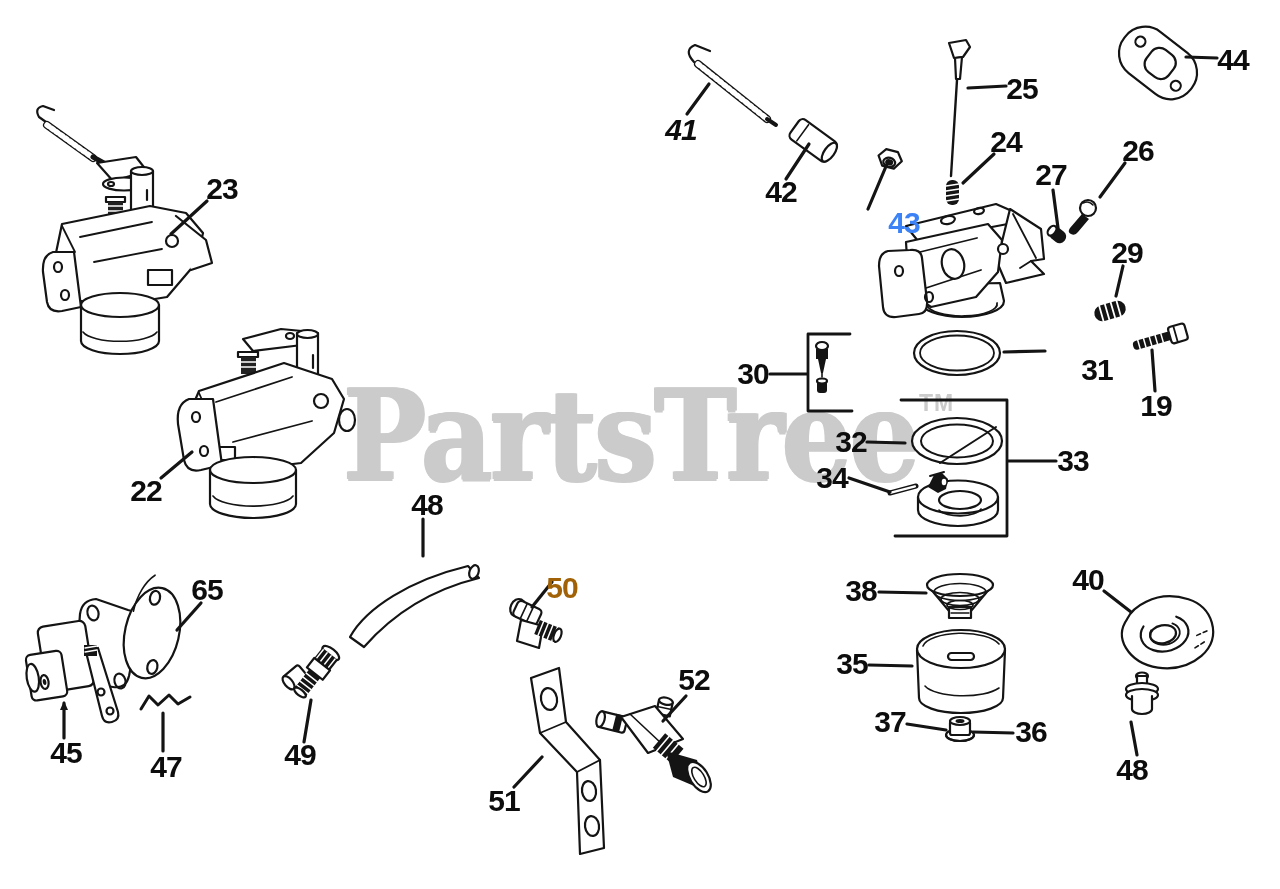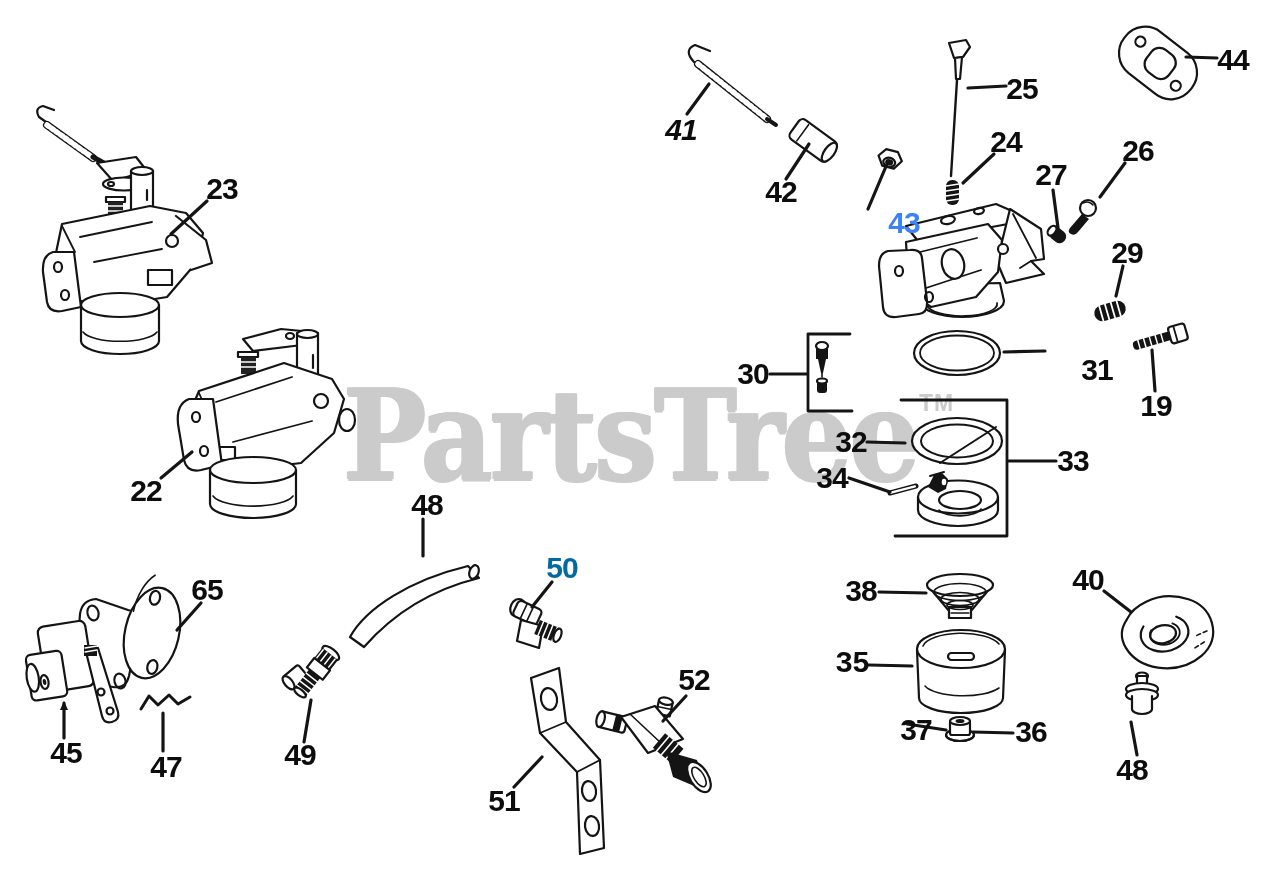--- a/index.html
+++ b/index.html
@@ -390,27 +390,27 @@
       <div class="callout" style="left: 1138px; top: 151px; color: rgb(13, 13, 13);">26</div>
       <div class="callout" style="left: 1051px; top: 175px; color: rgb(13, 13, 13);">27</div>
       <div class="callout" style="left: 1127px; top: 253px; color: rgb(13, 13, 13);">29</div>
       <div class="callout" style="left: 1156px; top: 406px; color: rgb(13, 13, 13);">19</div>
       <div class="callout" style="left: 1097px; top: 350px; color: rgb(13, 13, 13); margin-top: 20px;">31</div>
       <div class="callout" style="left: 753px; top: 374px; color: rgb(13, 13, 13);">30</div>
       <div class="callout" style="left: 851px; top: 442px; color: rgb(13, 13, 13);">32</div>
       <div class="callout" style="left: 832px; top: 478px; color: rgb(13, 13, 13);">34</div>
       <div class="callout" style="left: 1073px; top: 461px; color: rgb(13, 13, 13);">33</div>
       <div class="callout" style="left: 861px; top: 591px; color: rgb(13, 13, 13);">38</div>
-      <div class="callout" style="left: 852px; top: 664px; color: rgb(13, 13, 13); font-family: Liberation Mono, monospace;">35</div>
-      <div class="callout" style="left: 916px; top: 722px; color: rgb(13, 13, 13); margin-top: 8px;">37</div>
+      <div class="callout" style="left: 852px; top: 664px; color: rgb(13, 13, 13);">35</div>
+      <div class="callout" style="left: 890px; top: 722px; color: rgb(13, 13, 13);">37</div>
       <div class="callout" style="left: 1031px; top: 732px; color: rgb(13, 13, 13);">36</div>
       <div class="callout" style="left: 1088px; top: 580px; color: rgb(13, 13, 13);">40</div>
       <div class="callout" style="left: 1132px; top: 770px; color: rgb(13, 13, 13);">48</div>
       <div class="callout" style="left: 66px; top: 753px; color: rgb(13, 13, 13);">45</div>
       <div class="callout" style="left: 207px; top: 590px; color: rgb(13, 13, 13);">65</div>
       <div class="callout" style="left: 166px; top: 767px; color: rgb(13, 13, 13);">47</div>
       <div class="callout" style="left: 427px; top: 505px; color: rgb(13, 13, 13);">48</div>
-      <div class="callout" style="left: 562px; top: 568px; color: #0369a1;">50</div>
+      <div class="callout" style="left: 562px; top: 588px; color: #a16207;">50</div>
       <div class="callout" style="left: 300px; top: 755px; color: rgb(13, 13, 13);">49</div>
       <div class="callout" style="left: 504px; top: 801px; color: rgb(13, 13, 13);">51</div>
       <div class="callout" style="left: 694px; top: 680px; color: rgb(13, 13, 13);">52</div>
     </div>
 </div>
 
 </body></html>

